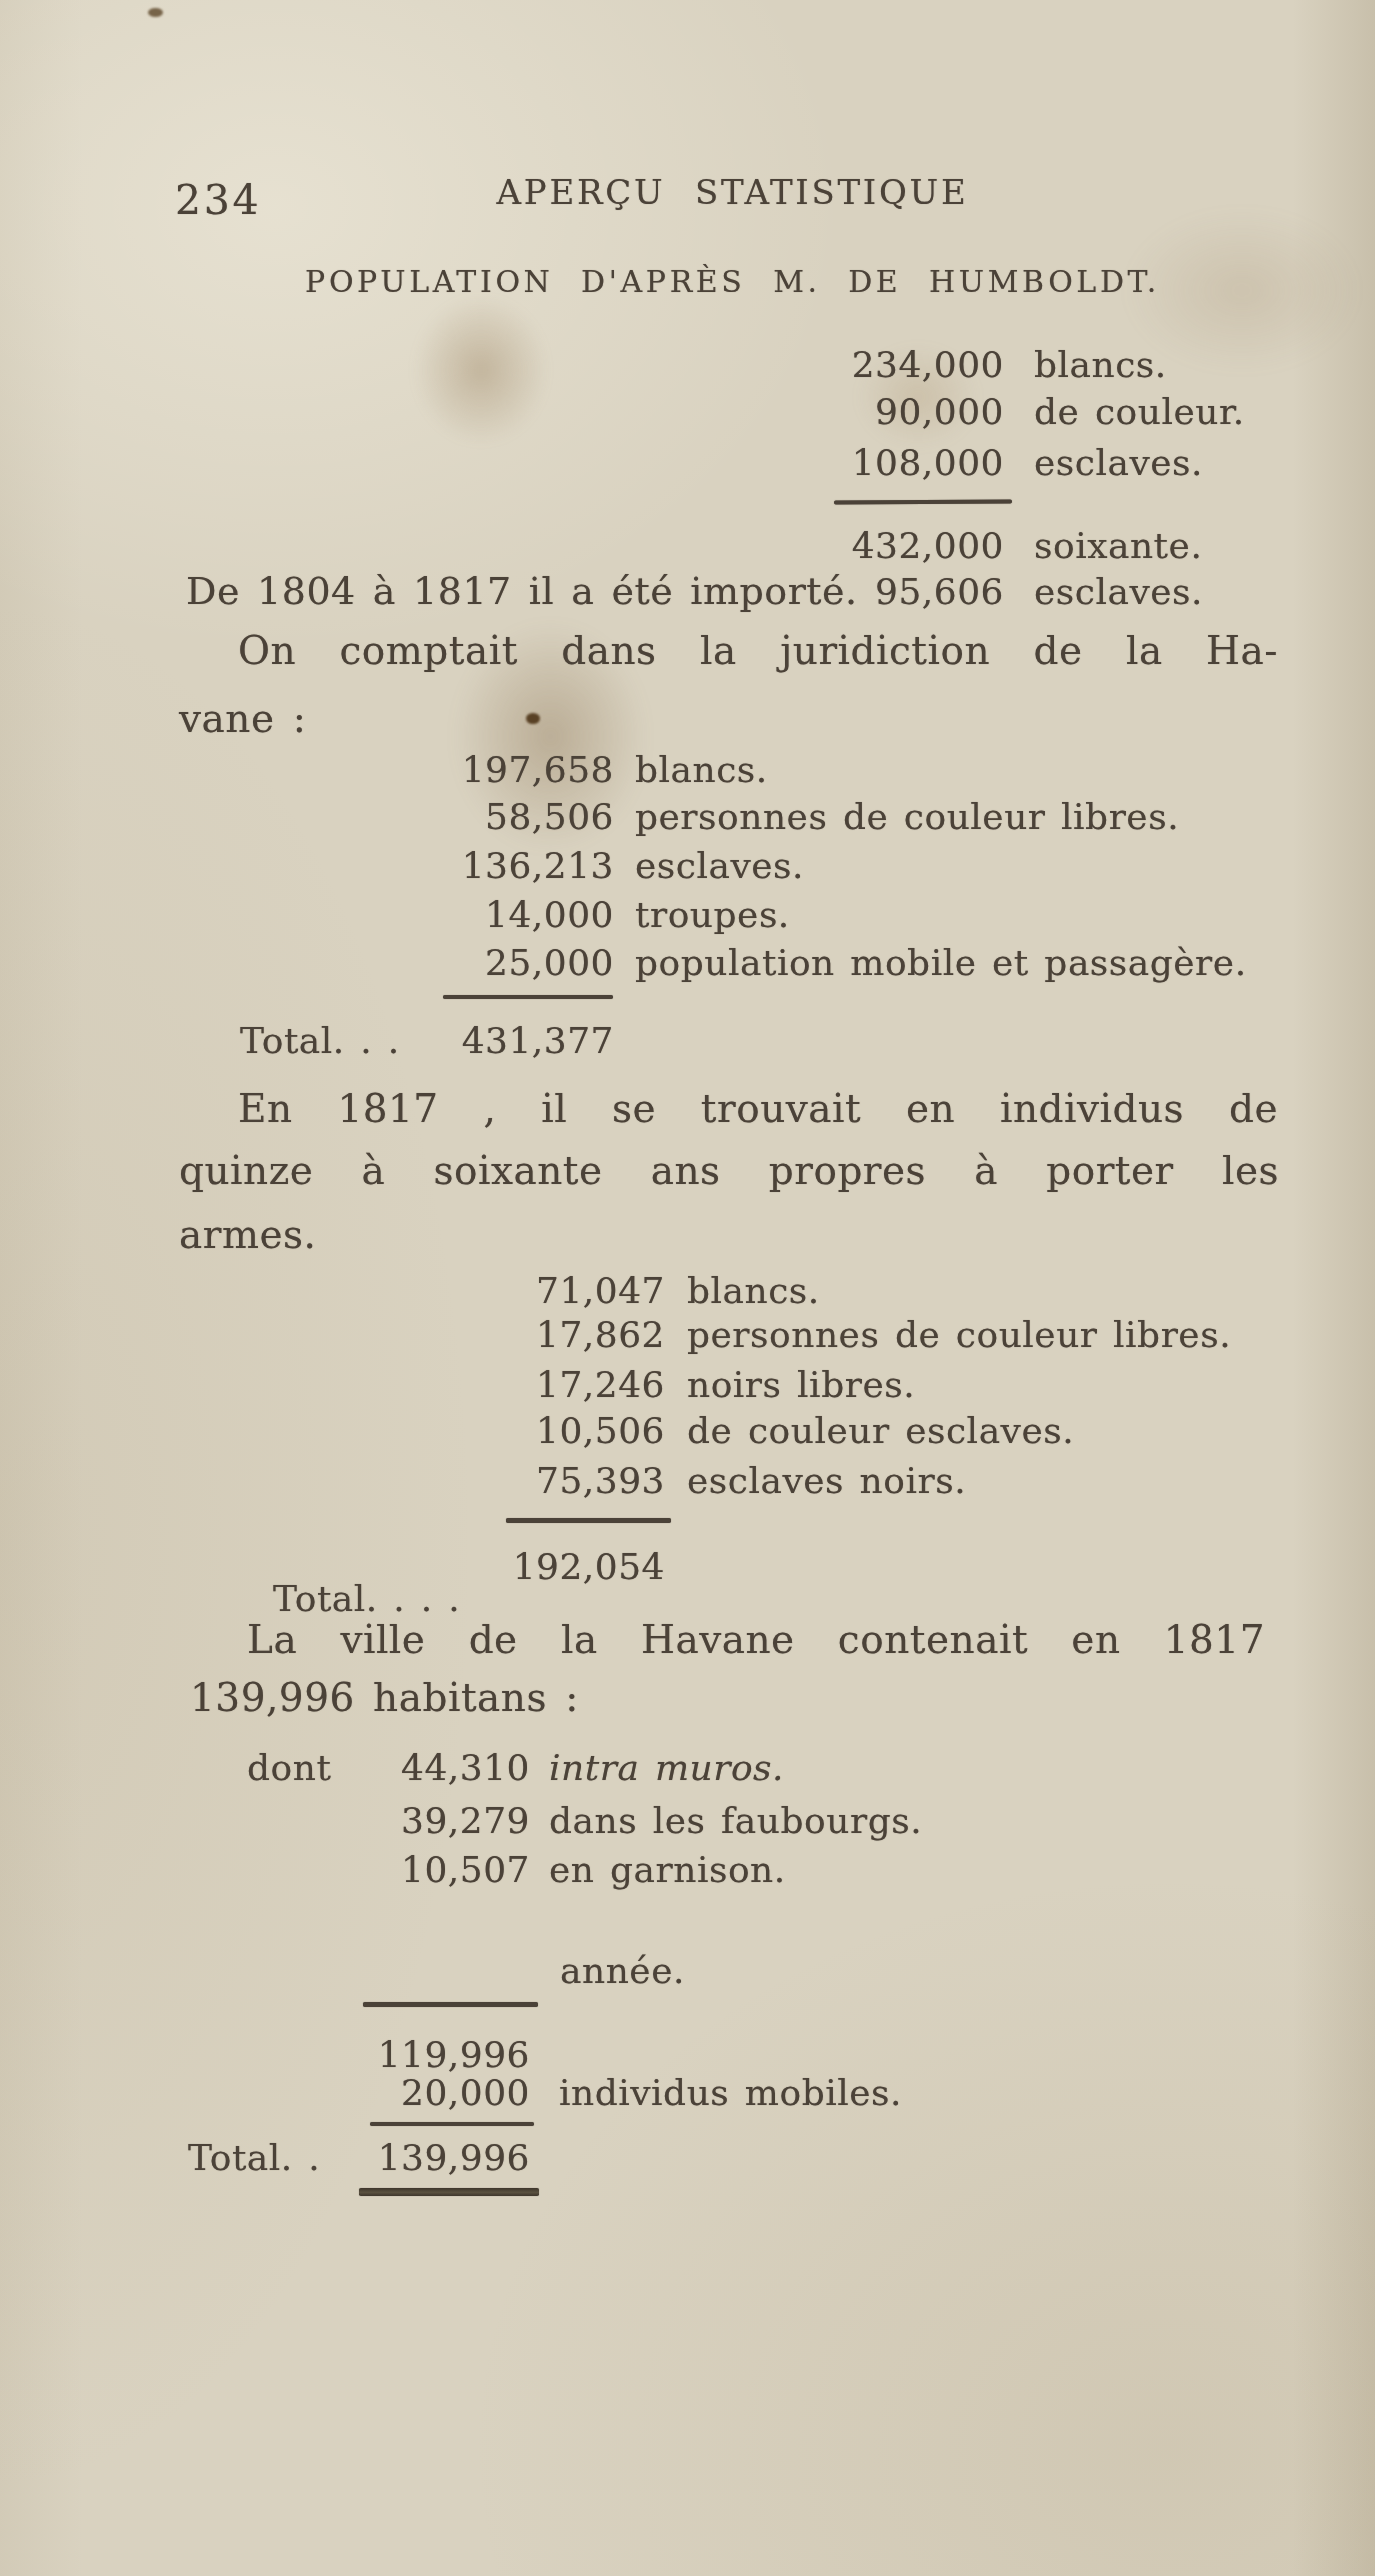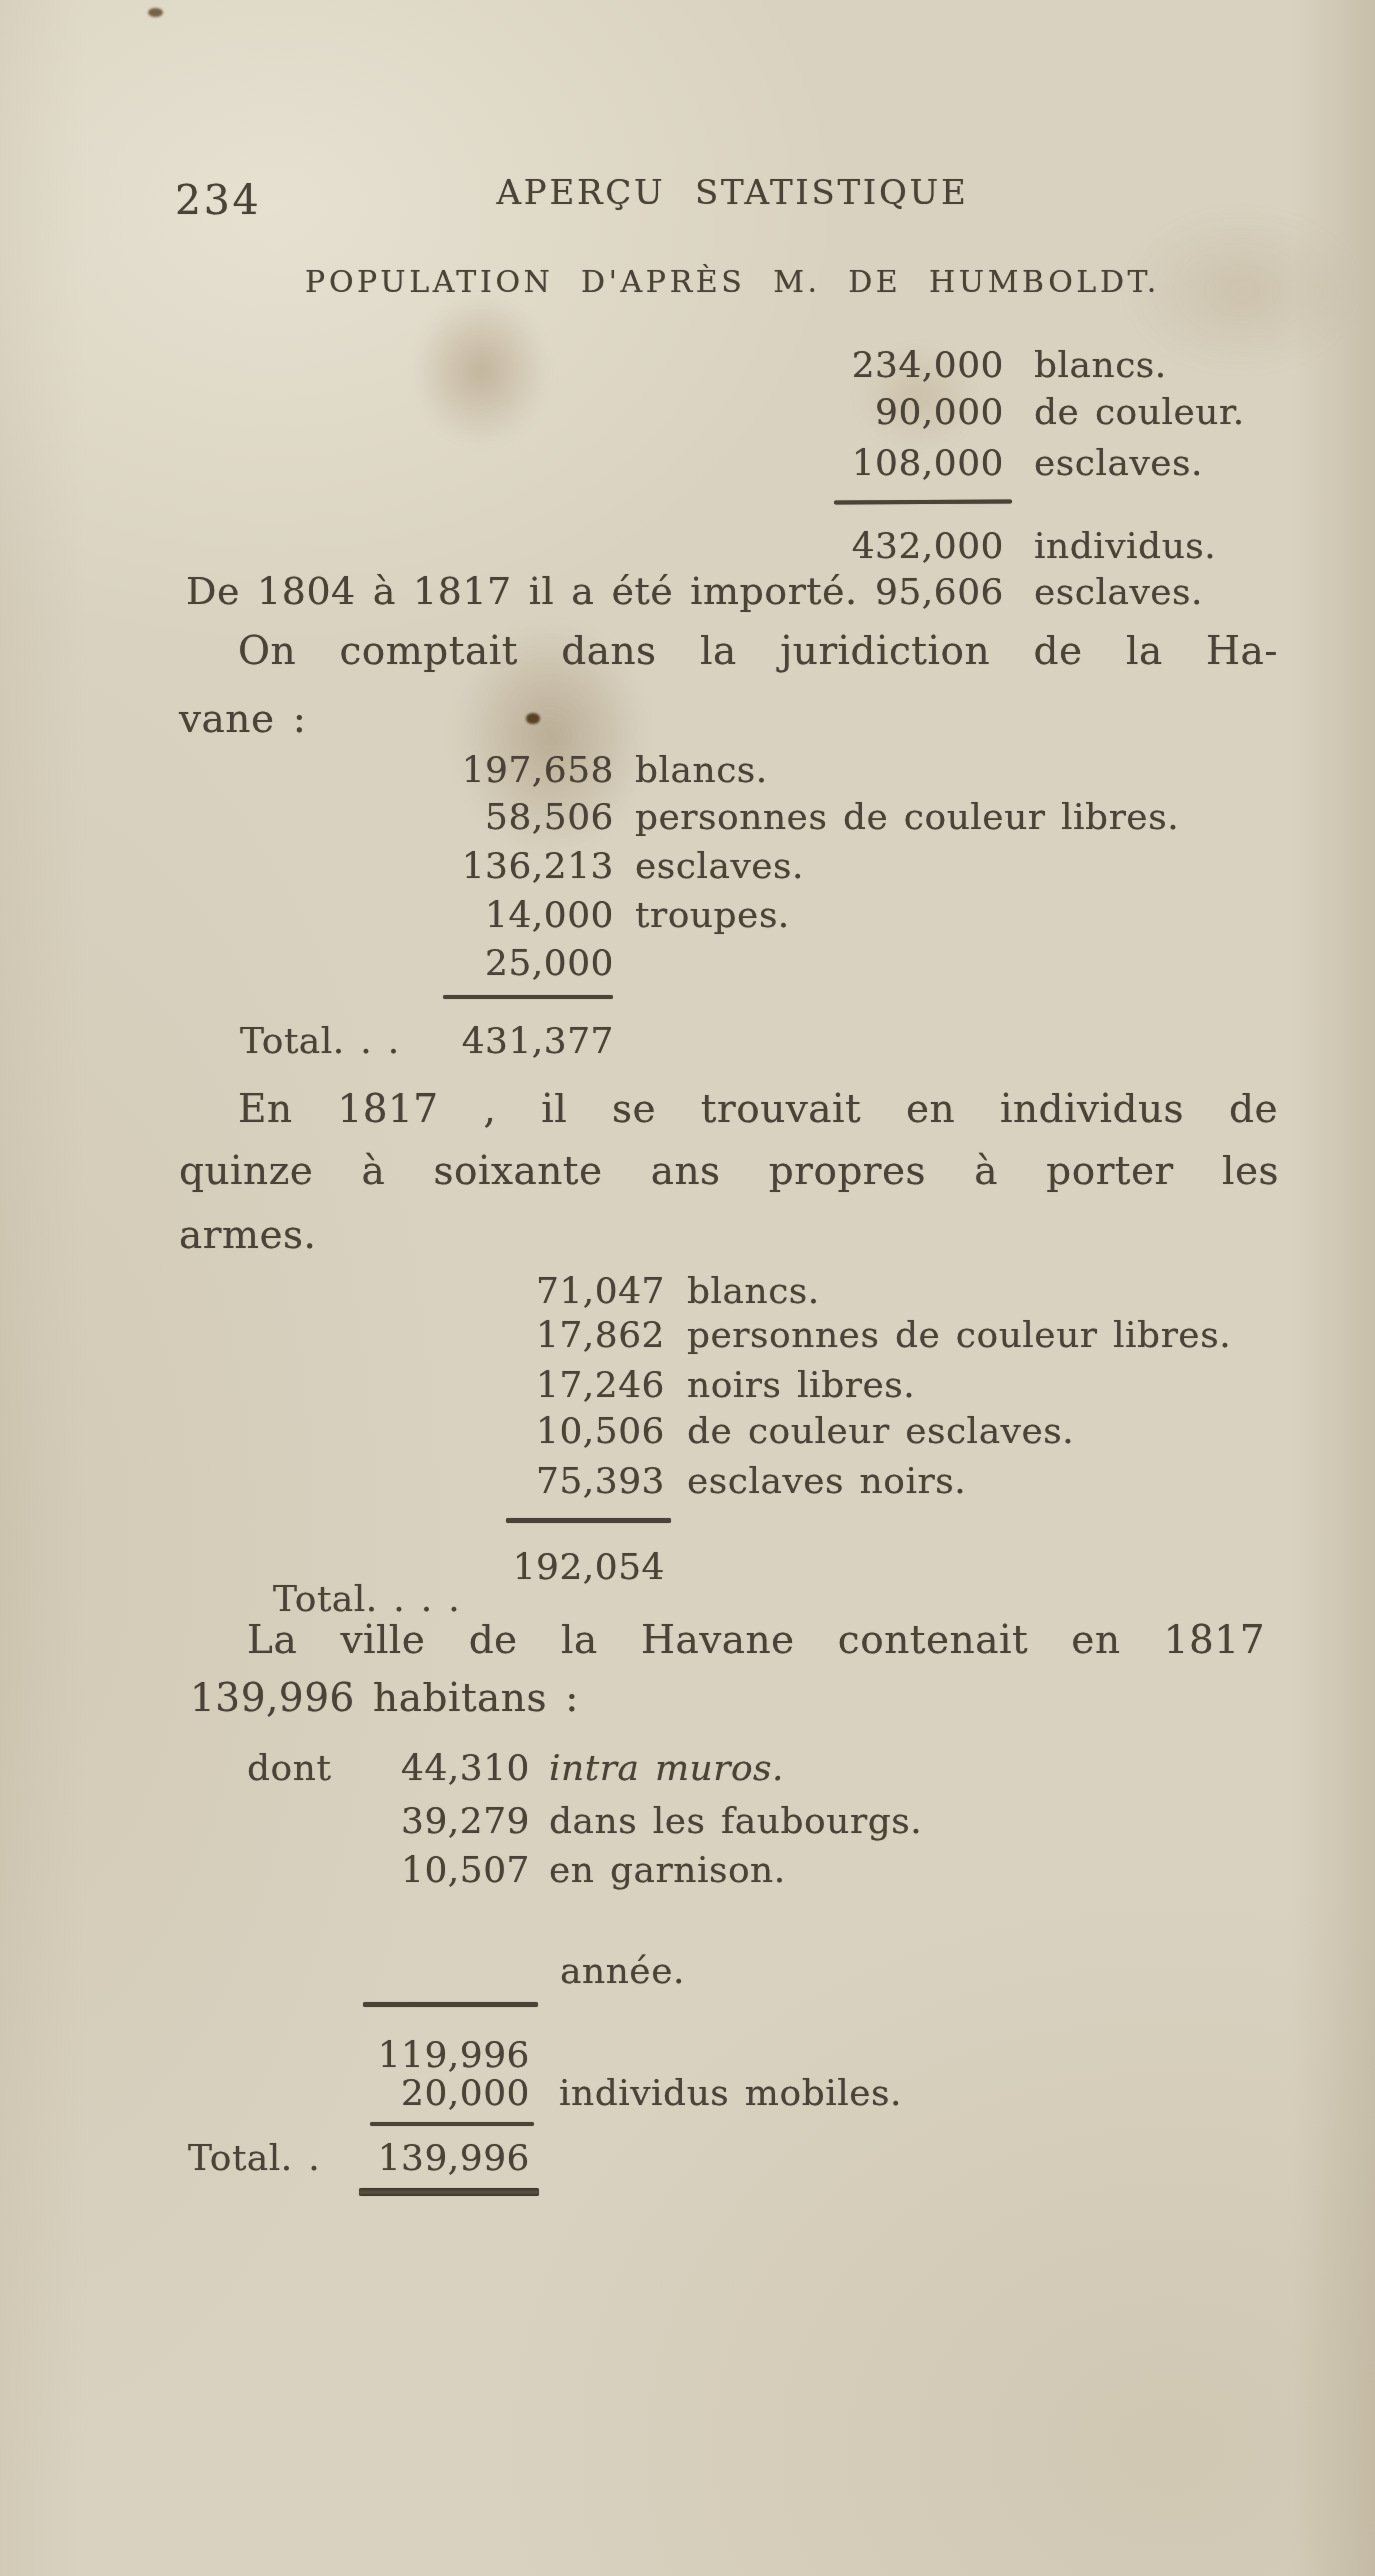--- a/index.html
+++ b/index.html
@@ -78,21 +78,21 @@
     <span class="num n1">90,000</span>
     <span class="lbl lb1">de couleur.</span>
   </div>
   <div class="row" style="top:440px">
     <span class="num n1">108,000</span>
     <span class="lbl lb1">esclaves.</span>
   </div>
   <div class="rule r1"></div>
   <div class="row" style="top:523px">
     <span class="num n1">432,000</span>
-    <span class="lbl lb1">individus.</span>
+    <span class="lbl lb1">soixante.</span>
   </div>
   <div class="row" style="top:569px">
     <span class="lbl phrase">De 1804 à 1817 il a été importé.</span>
     <span class="num n1">95,606</span>
     <span class="lbl lb1">esclaves.</span>
   </div>
 
   <div class="pline just" style="left:238px;width:1040px;top:626px">On comptait dans la juridiction de la Ha-</div>
   <div class="pline" style="left:179px;top:694px">vane :</div>
 
@@ -107,20 +107,21 @@
   <div class="row" style="top:843px">
     <span class="num n2">136,213</span>
     <span class="lbl lb2">esclaves.</span>
   </div>
   <div class="row" style="top:892px">
     <span class="num n2">14,000</span>
     <span class="lbl lb2">troupes.</span>
   </div>
   <div class="row" style="top:940px">
     <span class="num n2">25,000</span>
+    <span class="lbl lb2">population mobile et passagère.</span>
   </div>
   <div class="rule r2"></div>
   <div class="row" style="top:1018px">
     <span class="lbl tl2">Total. . .</span>
     <span class="num n2">431,377</span>
   </div>
 
   <div class="pline just" style="left:238px;width:1040px;top:1084px">En 1817 , il se trouvait en individus de</div>
   <div class="pline just" style="left:179px;width:1100px;top:1146px">quinze à soixante ans propres à porter les</div>
   <div class="pline" style="left:179px;top:1210px">armes.</div>

